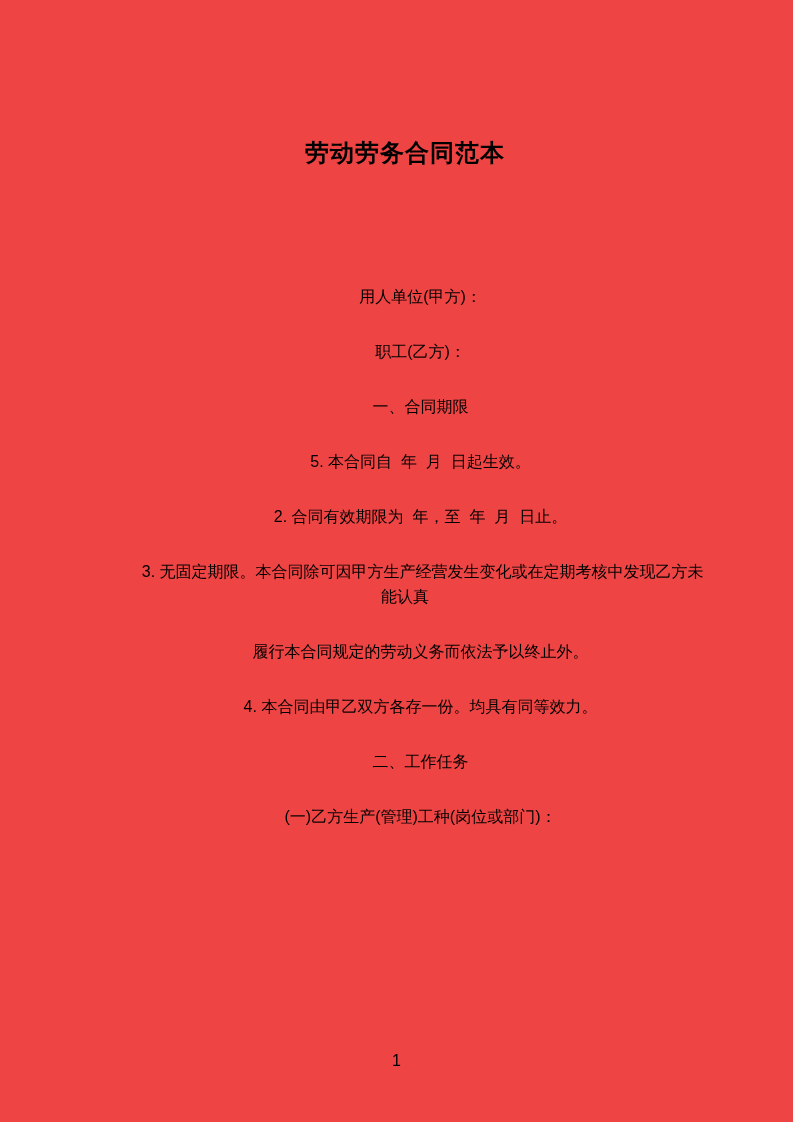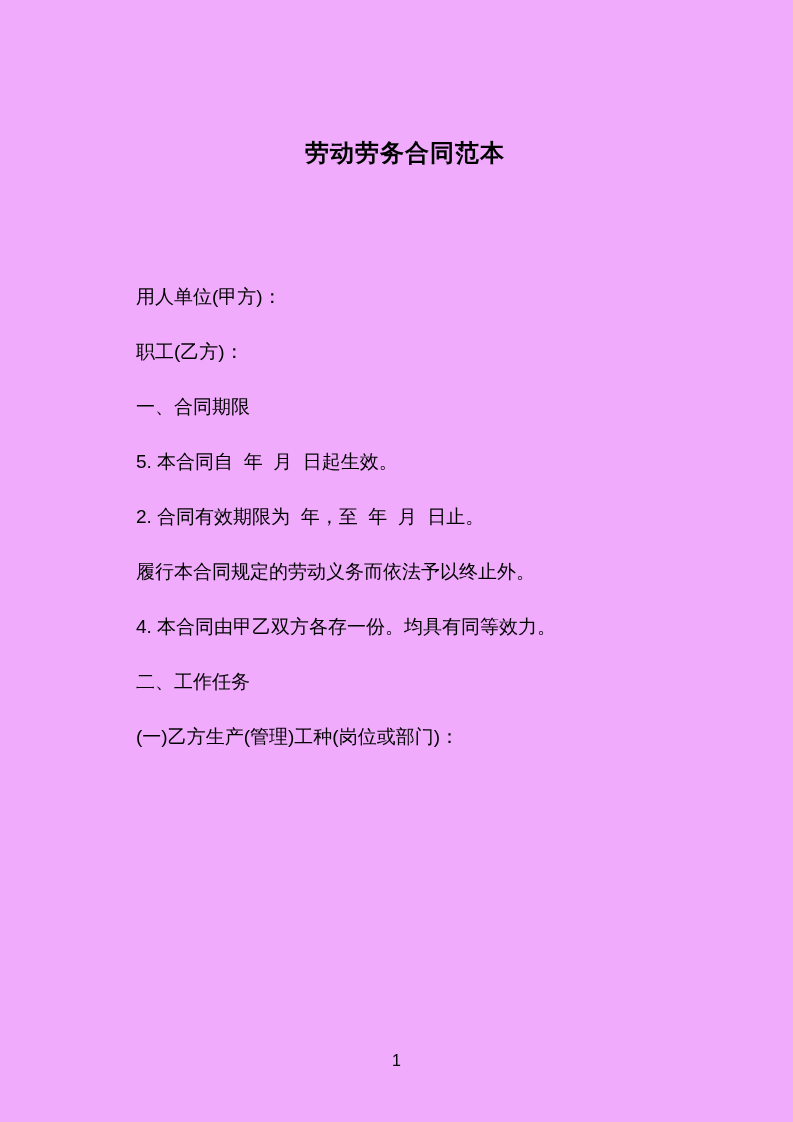--- a/index.html
+++ b/index.html
@@ -2,41 +2,42 @@
 <html><head>
 <meta charset="utf-8">
 <style>
   * { margin: 0; padding: 0; box-sizing: border-box; }
   html, body { background: #ffffff; }
   .page {
     position: relative;
     width: 793px;
     height: 1122px;
     margin: 0 auto;
-    background: #f0abfc;
+    background: #ef4444;
     color: #000000;
     font-family: "Liberation Sans", "DejaVu Sans", sans-serif;
     padding: 136px 88px 0 105px;
     overflow: hidden;
   }
   .doc-title {
     font-size: 24px;
     font-weight: bold;
     line-height: 33px;
     text-align: center;
     margin: 0 0 115px 0;
     letter-spacing: 1px;
   }
   .para {
-    font-size: 19px;
+    font-size: 16px;
     line-height: 25px;
     margin: 0 0 30px 0;
     text-indent: 31px;
     white-space: pre-wrap;
     word-break: break-all;
+    text-align: center;
   }
   .page-number {
     position: absolute;
     top: 1048px;
     left: 0;
     width: 100%;
     text-align: center;
     font-size: 16px;
     line-height: 25px;
   }
@@ -53,20 +54,22 @@
   <p class="para">职工(乙方)：</p>
 
 
 
   <p class="para">一、合同期限</p>
 
   <p class="para">5. 本合同自  年  月  日起生效。</p>
 
   <p class="para">2. 合同有效期限为  年，至  年  月  日止。</p>
 
+  <p class="para"> 3. 无固定期限。本合同除可因甲方生产经营发生变化或在定期考核中发现乙方未
+能认真</p>
 
   <p class="para">履行本合同规定的劳动义务而依法予以终止外。</p>
 
   <p class="para">4. 本合同由甲乙双方各存一份。均具有同等效力。</p>
 
   <p class="para">二、工作任务</p>
 
   <p class="para">(一)乙方生产(管理)工种(岗位或部门)：</p>
 
   <div class="page-number">1</div>

